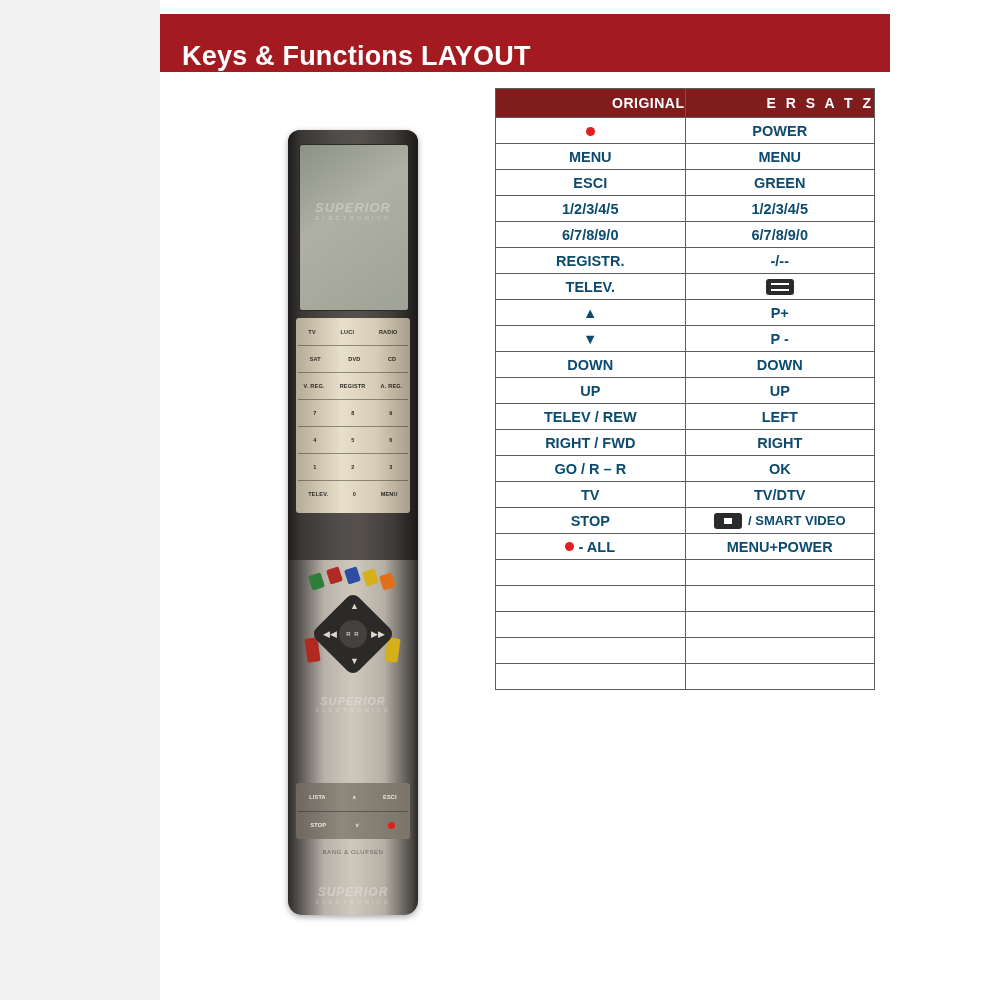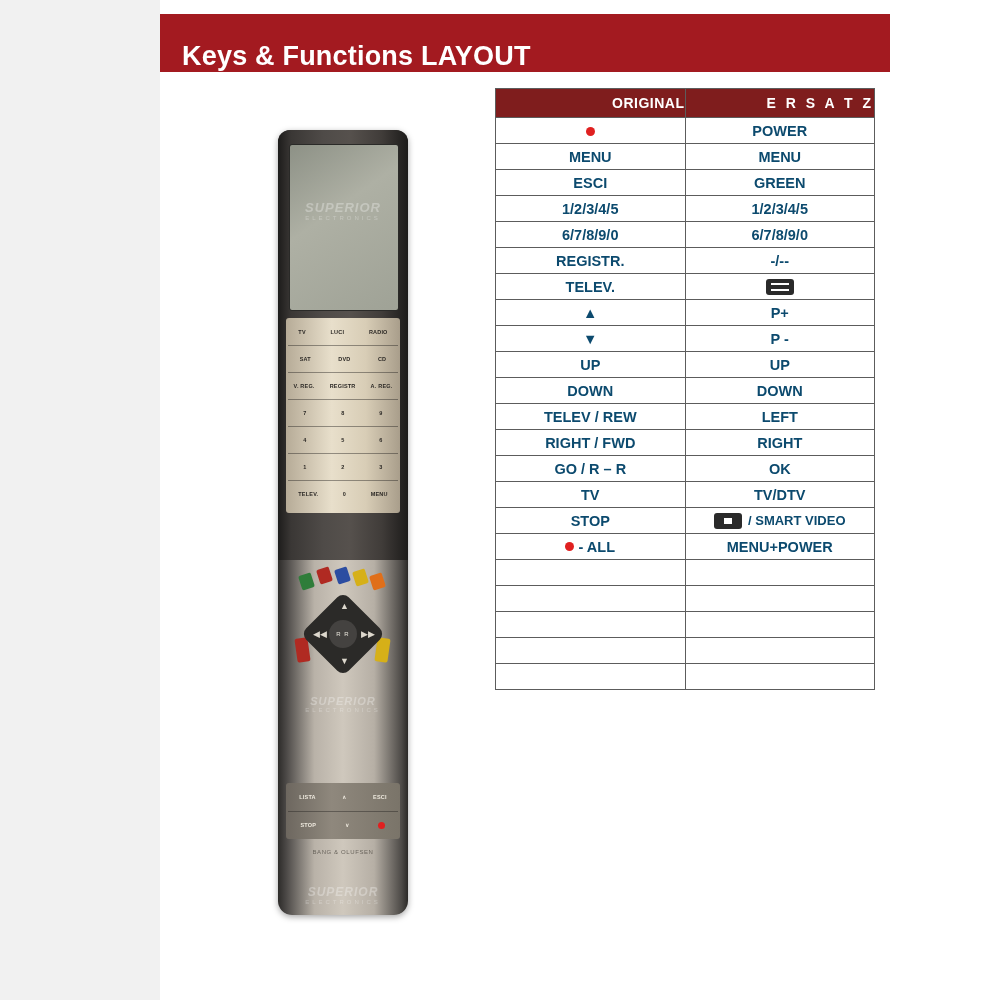--- a/index.html
+++ b/index.html
@@ -50,21 +50,21 @@
     margin-top: 26px;
   }
   
   .remote-wrap {
     position: absolute;
     left: 110px; top: 130px;
     width: 140px; height: 790px;
   }
   .remote-body {
     position: absolute;
-    left: 8px; top: 0;
+    left: 18px; top: 0;
     width: 130px; height: 785px;
     border-radius: 12px 12px 14px 14px;
     background: linear-gradient(to right, #2d2b29 0%, #4a4745 6%, #b9b2a8 28%, #cfc8bd 50%, #b6afa5 74%, #4d4a47 95%, #2b2927 100%);
     box-shadow: 0 2px 6px rgba(0,0,0,0.35);
     overflow: hidden;
   }
   
   .remote-top {
     position: absolute;
     left: 0; top: 0;
@@ -409,26 +409,26 @@
         </tr>
         <tr>
           <td>▲</td>
           <td>P+</td>
         </tr>
         <tr>
           <td>▼</td>
           <td>P -</td>
         </tr>
         <tr>
+          <td>DOWN</td>
+          <td>DOWN</td>
+        </tr>
+        <tr>
           <td>UP</td>
           <td>UP</td>
-        </tr>
-        <tr>
-          <td>DOWN</td>
-          <td>DOWN</td>
         </tr>
         <tr>
           <td>TELEV / REW</td>
           <td>LEFT</td>
         </tr>
         <tr>
           <td>RIGHT / FWD</td>
           <td>RIGHT</td>
         </tr>
         <tr>

